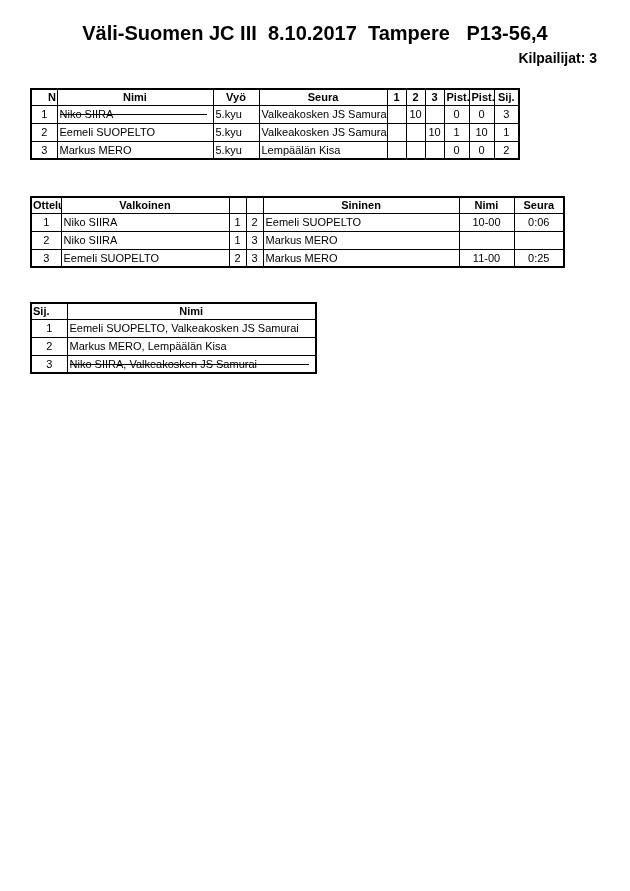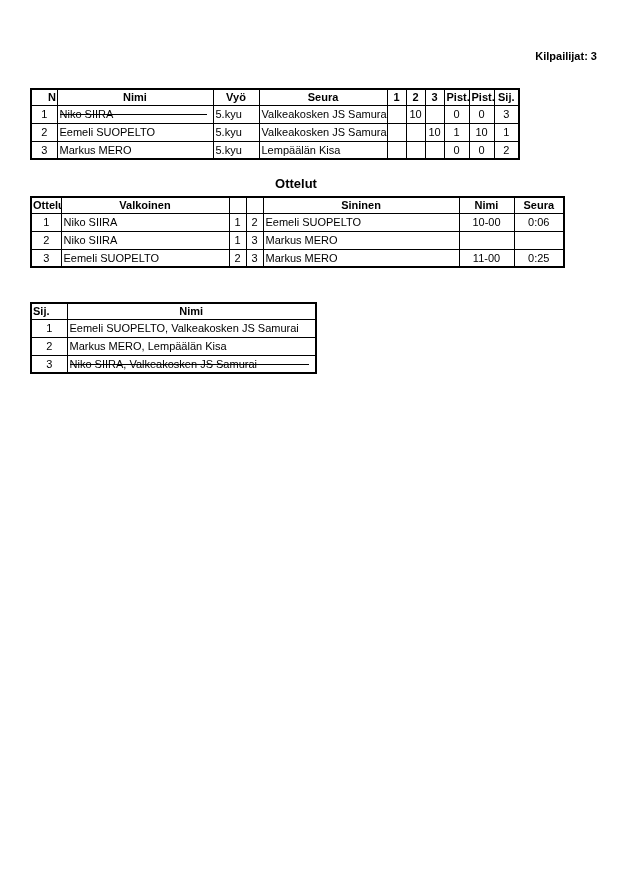--- a/index.html
+++ b/index.html
@@ -6,21 +6,21 @@
   html,body { background:#ffffff; }
   .page {
     position:relative; width:630px; height:891px; background:#ffffff;
     font-family:"Liberation Sans", sans-serif; color:#000; overflow:hidden;
   }
   .title {
     position:absolute; top:22px; left:0; width:100%; text-align:center;
     font-size:20px; font-weight:bold; white-space:pre;
   }
   .comp-count {
-    position:absolute; top:50px; right:33px; font-size:11px; font-weight:bold;
+    position:absolute; top:50px; right:33px; font-size:14px; font-weight:bold;
   }
   .sec-heading {
     position:absolute; font-size:13px; font-weight:bold; text-align:center;
   }
   .h-kilpailijat { top:65px; left:0; width:475px; }
   .h-ottelut    { top:176px; left:0; width:592px; }
   .h-tulokset   { top:284px; left:0; width:336px; }
 
   table.tbl {
     position:absolute; border-collapse:collapse; table-layout:fixed;
@@ -42,20 +42,21 @@
   td.struck::after {
     content:""; position:absolute; left:2px; right:6px; top:50%;
     border-top:1px solid #000;
   }
 </style>
 </head>
 <body>
 
 <div class="page">
 
+  <div class="title">Väli-Suomen JC III  8.10.2017  Tampere   P13-56,4</div>
   <div class="comp-count">Kilpailijat: 3</div>
 
   <table class="tbl t-kilpailijat">
     <colgroup>
       <col style="width:26px">
         <col style="width:156px">
         <col style="width:46px">
         <col style="width:128px">
       <col style="width:19px">
         <col style="width:19px">
@@ -111,21 +112,20 @@
         <td class="c"></td>
         <td class="c"></td>
         <td class="c"></td>
         <td class="c">0</td>
         <td class="c">0</td>
         <td class="c">2</td>
       </tr>
     </tbody>
   </table>
 
-  <div class="sec-heading h-ottelut">Ottelut</div>
   <table class="tbl t-ottelut">
     <colgroup>
       <col style="width:30px">
         <col style="width:168px">
         <col style="width:17px">
         <col style="width:17px">
       <col style="width:196px">
         <col style="width:55px">
         <col style="width:50px">
     </colgroup>

